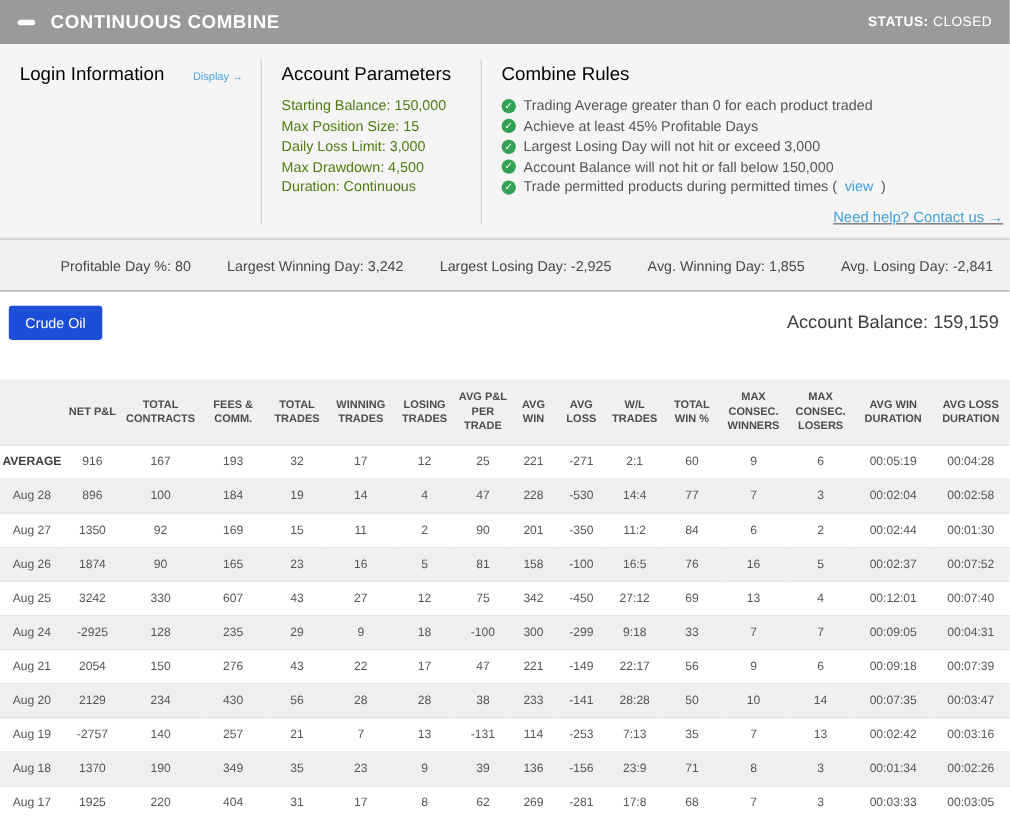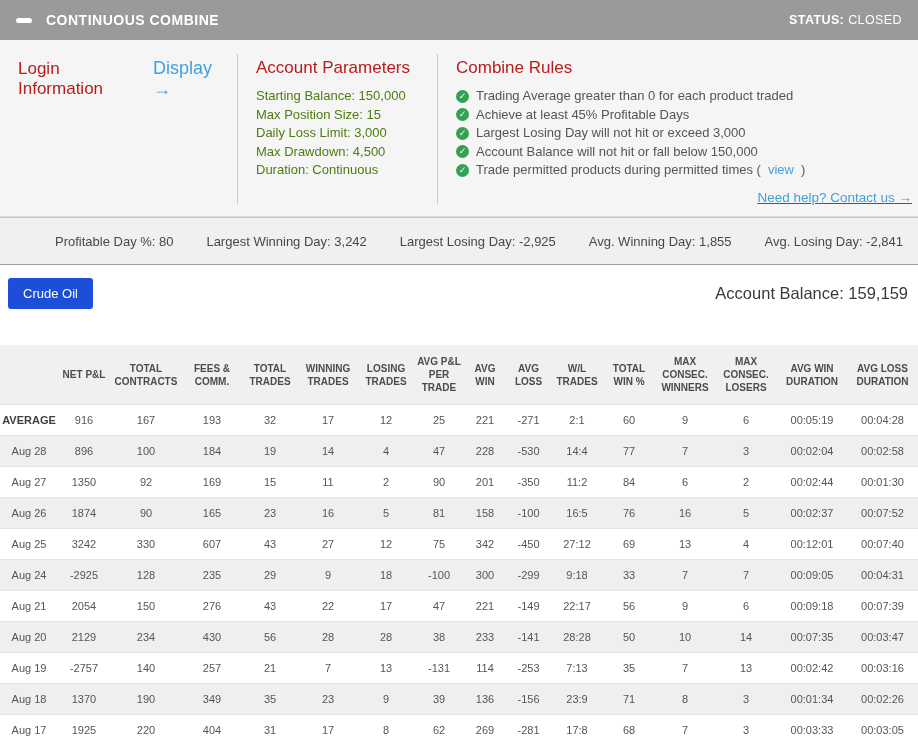--- a/index.html
+++ b/index.html
@@ -5,36 +5,36 @@
   * { box-sizing: border-box; margin: 0; padding: 0; }
   html, body { width: 918px; height: 753px; overflow: hidden; background: #ffffff;
     font-family: "Liberation Sans", sans-serif; color: #555; }
 
   
   .topbar { height: 40px; background: #9a9a9a; display: flex; align-items: center;
     justify-content: space-between; padding: 0 16px; }
   .topbar-left { display: flex; align-items: center; gap: 14px; }
   .minus-icon { width: 16px; height: 5px; background: #ffffff; border-radius: 2.5px;
     display: inline-block; cursor: pointer; }
-  .combine-title { color: #ffffff; font-weight: bold; font-size: 14px; letter-spacing: .5px; }
+  .combine-title { color: #ffffff; font-weight: bold; font-size: 17px; letter-spacing: .5px; }
   .status-wrap { color: #ffffff; font-size: 12.5px; letter-spacing: .4px; }
   .status-label { font-weight: bold; margin-right: 4px; }
 
   
   .info-panel { background: #f5f5f5; border-bottom: 1px solid #d9d9d9;
     display: flex; padding: 14px 0 12px 0; height: 177px; }
   .info-col { padding: 4px 16px 0 18px; }
   .info-col + .info-col { border-left: 1px solid #cccccc; }
   .col-login { width: 237px; }
   .col-params { width: 200px; }
   .col-rules { flex: 1; padding-right: 6px; }
-  h2.sec-title { font-size: 17px; font-weight: 400; color: #b91c1c; margin-bottom: 9px; }
+  h2.sec-title { font-size: 17px; font-weight: 400; color: #000000; margin-bottom: 9px; }
   .login-head { display: flex; align-items: baseline; gap: 26px; }
   a.link { color: #42a0dc; text-decoration: none; cursor: pointer; }
-  .display-link { font-size: 18px; }
+  .display-link { font-size: 10px; }
   .param-list { list-style: none; font-size: 13px; line-height: 18.5px; color: #4d7c0f; }
   .rules-list { list-style: none; font-size: 13px; line-height: 18.5px; color: #555; }
   .rules-list li { display: flex; align-items: center; gap: 7px; white-space: nowrap; }
   .check-icon { width: 13px; height: 13px; min-width: 13px; border-radius: 50%;
     background: #33a153; color: #fff; font-size: 9px; line-height: 13px;
     display: inline-flex; align-items: center; justify-content: center; }
   .rules-list .link { margin: 0 0 0 0; }
   .help-row { text-align: right; font-size: 13.5px; margin-top: 10px; text-decoration: underline; }
 
   

